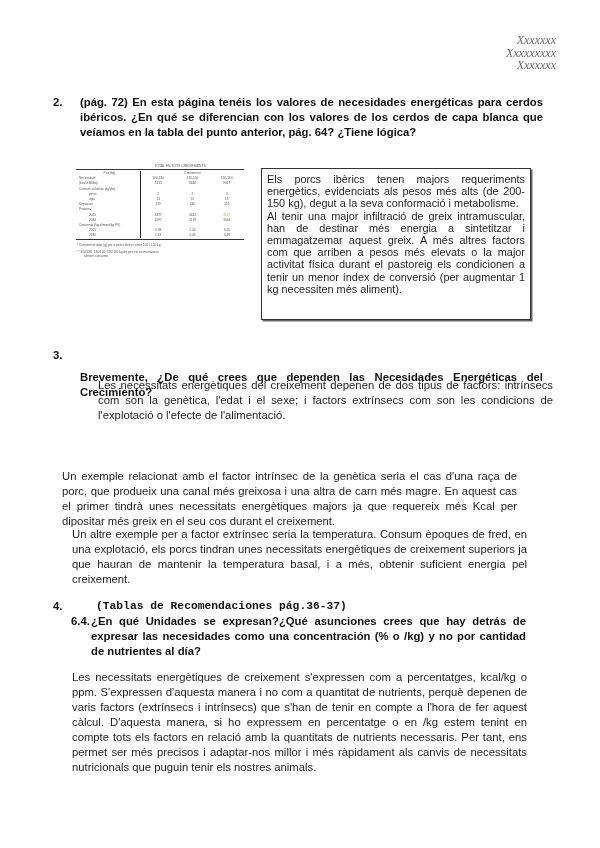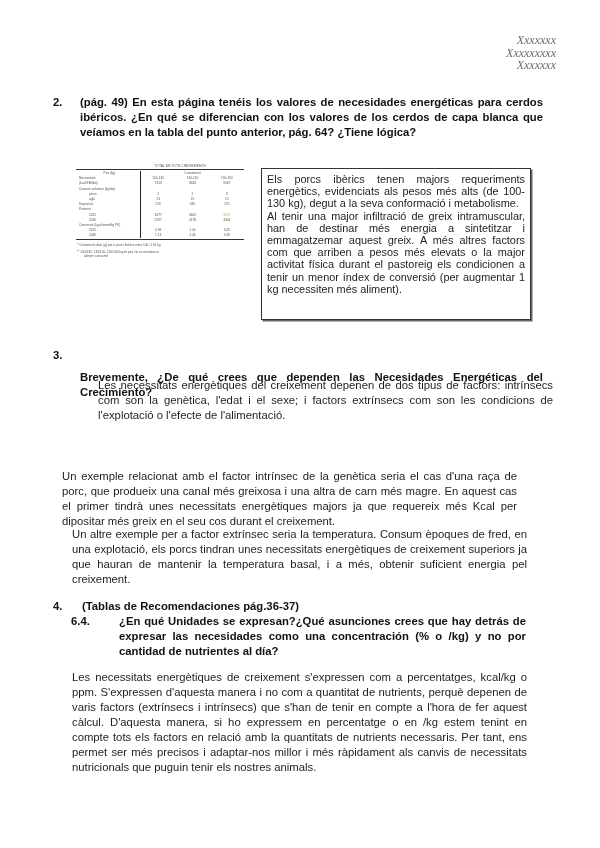--- a/index.html
+++ b/index.html
@@ -46,21 +46,21 @@
 <body>
 
 <div class="header-names">
   <div>Xxxxxxx</div>
   <div>Xxxxxxxxx</div>
   <div>Xxxxxxx</div>
 </div>
 
 <div class="q" style="left:53px; top:95px; width:490px;">
   <span class="num">2.</span>
-  <span class="txt" style="margin-left:27px;">(pág. 49) En esta página tenéis los valores de necesidades energéticas para cerdos ibéricos. ¿En qué se diferencian con los valores de los cerdos de capa blanca que veíamos en la tabla del punto anterior, pág. 64? ¿Tiene lógica?</span>
+  <span class="txt" style="margin-left:27px;">(pág. 72) En esta página tenéis los valores de necesidades energéticas para cerdos ibéricos. ¿En qué se diferencian con los valores de los cerdos de capa blanca que veíamos en la tabla del punto anterior, pág. 64? ¿Tiene lógica?</span>
 </div>
 
 <div class="table-img">
   <div class="ttl">TOTAL EN TOTS CREIXEMENTS</div>
   <div class="rule"></div>
   <div class="grid">
     <div class="lcol">
       <div class="row" style="text-align:center;">Pes (kg)</div>
       <div class="row">Necessitats</div>
       <div class="row">(kcal EM/dia)</div>
@@ -116,35 +116,35 @@
       <div class="row">3.48</div>
     </div>
   </div>
   <div class="rule"></div>
   <div class="foot">* Creixement diari (g) per a porcs ibèrics entre 100 i 150 kg</div>
   <div class="foot">** 100/130, 130/150, 150/160 kg de pes viu en montanera</div>
   <div class="foot" style="margin-top:0; padding-left:8px;">aliment consumit</div>
 </div>
 
 <div class="answer-box">
-  <p>Els porcs ibèrics tenen majors requeriments energètics, evidenciats als pesos més alts (de 100-130 kg), degut a la seva conformació i metabolisme.</p>
+  <p>Els porcs ibèrics tenen majors requeriments energètics, evidenciats als pesos més alts (de 200-150 kg), degut a la seva conformació i metabolisme.</p>
   <p>Al tenir una major infiltració de greix intramuscular, han de destinar més energia a sintetitzar i emmagatzemar aquest greix. A més altres factors com que arriben a pesos més elevats o la major activitat física durant el pastoreig els condicionen a tenir un menor índex de conversió (per augmentar 1 kg necessiten més aliment).</p>
 </div>
 
 <div class="q" style="left:53px; top:348px; width:490px;">
   <span class="num">3.</span>
   <span class="txt" style="margin-left:27px;margin-top:22px;">Brevemente, ¿De qué crees que dependen las Necesidades Energéticas del Crecimiento?</span>
 </div>
 
 <div class="para" style="left:72px; top:378px; width:455px;margin-left:26px;">Les necessitats energètiques del creixement depenen de dos tipus de factors: intrínsecs com son la genètica, l'edat i el sexe; i factors extrínsecs com son les condicions de l'explotació o l'efecte de l'alimentació.</div>
 <div class="para" style="left:62px; top:454px; width:455px;margin-top:15px;">Un exemple relacionat amb el factor intrínsec de la genètica seria el cas d'una raça de porc, que produeix una canal més greixosa i una altra de carn més magre. En aquest cas el primer tindrà unes necessitats energètiques majors ja que requereix més Kcal per dipositar més greix en el seu cos durant el creixement.</div>
 <div class="para" style="left:72px; top:527px; width:455px;">Un altre exemple per a factor extrínsec seria la temperatura. Consum èpoques de fred, en una explotació, els porcs tindran unes necessitats energètiques de creixement superiors ja que hauran de mantenir la temperatura basal, i a més, obtenir suficient energia pel creixement.</div>
 
 <div class="q" style="left:53px; top:599px; width:490px;">
   <span class="num">4.</span>
-  <span class="txt" style="margin-left:29px;">(Tablas de Recomendaciones pág.36-37)</span>
+  <span class="txt" style="margin-left:43px;font-family:Liberation Mono, monospace;">(Tablas de Recomendaciones pág.36-37)</span>
 </div>
 <div class="q" style="left:71px; top:614px; width:455px;">
   <span class="num">6.4.</span>
-  <span class="txt" style="margin-left:48px;">¿En qué Unidades se expresan?¿Qué asunciones crees que hay detrás de expresar las necesidades como una concentración (% o /kg) y no por cantidad de nutrientes al día?</span>
+  <span class="txt" style="margin-left:20px;">¿En qué Unidades se expresan?¿Qué asunciones crees que hay detrás de expresar las necesidades como una concentración (% o /kg) y no por cantidad de nutrientes al día?</span>
 </div>
 
 <div class="para" style="left:72px; top:670px; width:455px;">Les necessitats energètiques de creixement s'expressen com a percentatges, kcal/kg o ppm. S'expressen d'aquesta manera i no com a quantitat de nutrients, perquè depenen de varis factors (extrínsecs i intrínsecs) que s'han de tenir en compte a l'hora de fer aquest càlcul. D'aquesta manera, si ho expressem en percentatge o en /kg estem tenint en compte tots els factors en relació amb la quantitats de nutrients necessaris. Per tant, ens permet ser més precisos i adaptar-nos millor i més ràpidament als canvis de necessitats nutricionals que puguin tenir els nostres animals.</div>
 
 </body></html>

